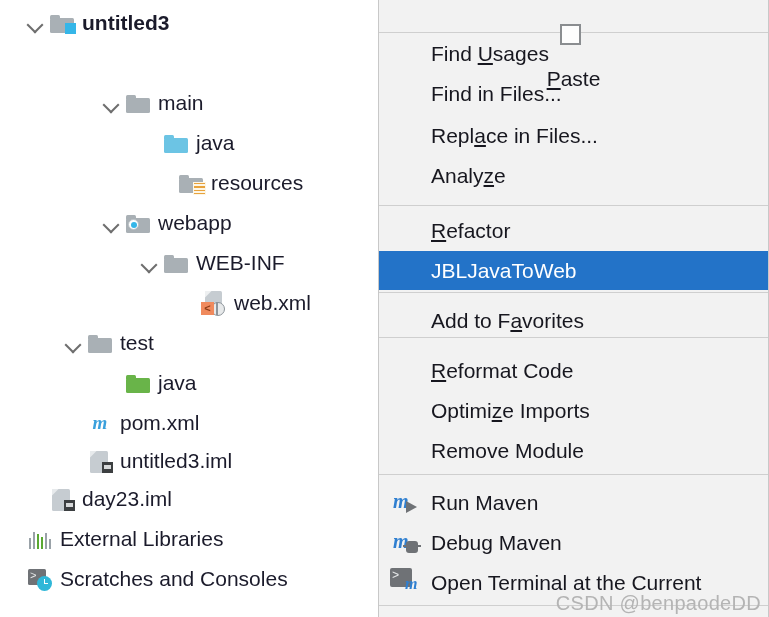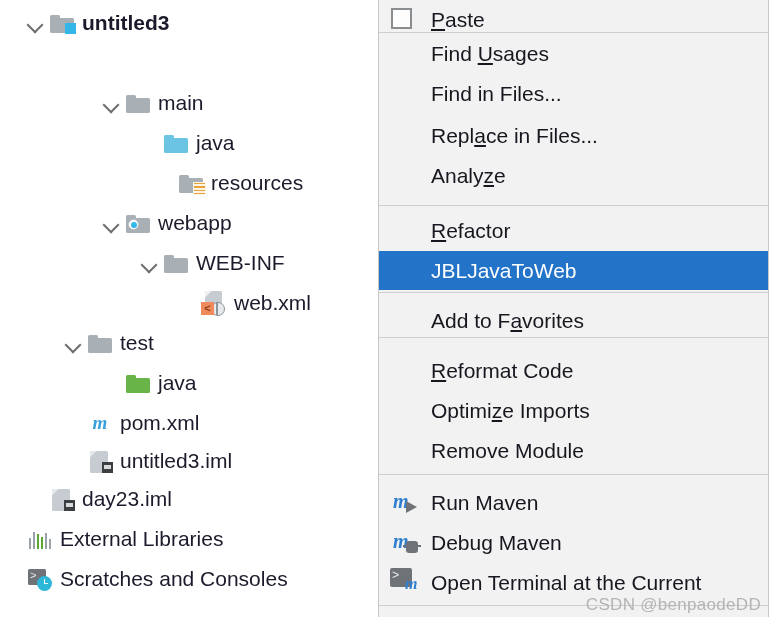--- a/index.html
+++ b/index.html
@@ -106,21 +106,21 @@
   .mi-play { position: absolute; left: 13px; top: 10px; width: 0; height: 0; border-left: 11px solid #6f7276; border-top: 6.5px solid transparent; border-bottom: 6.5px solid transparent; }
   .mi-bug { position: absolute; left: 13px; top: 10px; width: 12px; height: 12px; border-radius: 3px; background: #6f7276; }
   .mi-bug::after { content: ""; position: absolute; left: -3px; top: 4px; width: 18px; height: 1.6px; background: #6f7276; }
   .mi-term { position: absolute; left: 11px; top: 5px; width: 22px; height: 19px; background: #6f7276; border-radius: 2px; color: #e9ebec; font-size: 12px; font-family: "Liberation Mono", monospace; line-height: 16px; padding-left: 2px; }
   .mi-term-m { position: absolute; left: 26px; top: 13px; font-family: "Liberation Serif", serif; font-style: italic; font-weight: bold; font-size: 16px; color: #2f7fd0; line-height: 16px; }
 
   .mn { text-decoration: underline; text-underline-offset: 2px; }
 
   #watermark {
     position: absolute; right: 8px; bottom: 2px;
-    font-size: 17px; color: #b4b4b4; letter-spacing: 0.3px;
+    font-size: 20px; color: #b4b4b4; letter-spacing: 0.3px;
     font-family: "Liberation Sans", sans-serif;
   }
 </style>
 </head>
 <body>
 
 <div id="root">
 
   <div id="tree">
       <div class="trow" style="top: 3px;">
@@ -283,21 +283,21 @@
       </div>
     </div>
 
   <div id="menu">
       <div class="msep" style="top: 32px;"></div>
       <div class="msep" style="top: 205px;"></div>
       <div class="msep" style="top: 292px;"></div>
       <div class="msep" style="top: 337px;"></div>
       <div class="msep" style="top: 474px;"></div>
       <div class="msep" style="top: 605px;"></div>
-      <div class="mrow" style="top: 0px;">
+      <div class="mrow" style="top: 16px; flex-direction: column;">
         <span class="mgutter">
           <span class="cb-sq"></span>
         </span>
         <span class="mlabel"><span class="mn">P</span>aste</span>
       </div>
       <div class="mrow" style="top: 34px;">
         <span class="mgutter"></span>
         <span class="mlabel">Find <span class="mn">U</span>sages</span>
       </div>
       <div class="mrow" style="top: 74px;">

